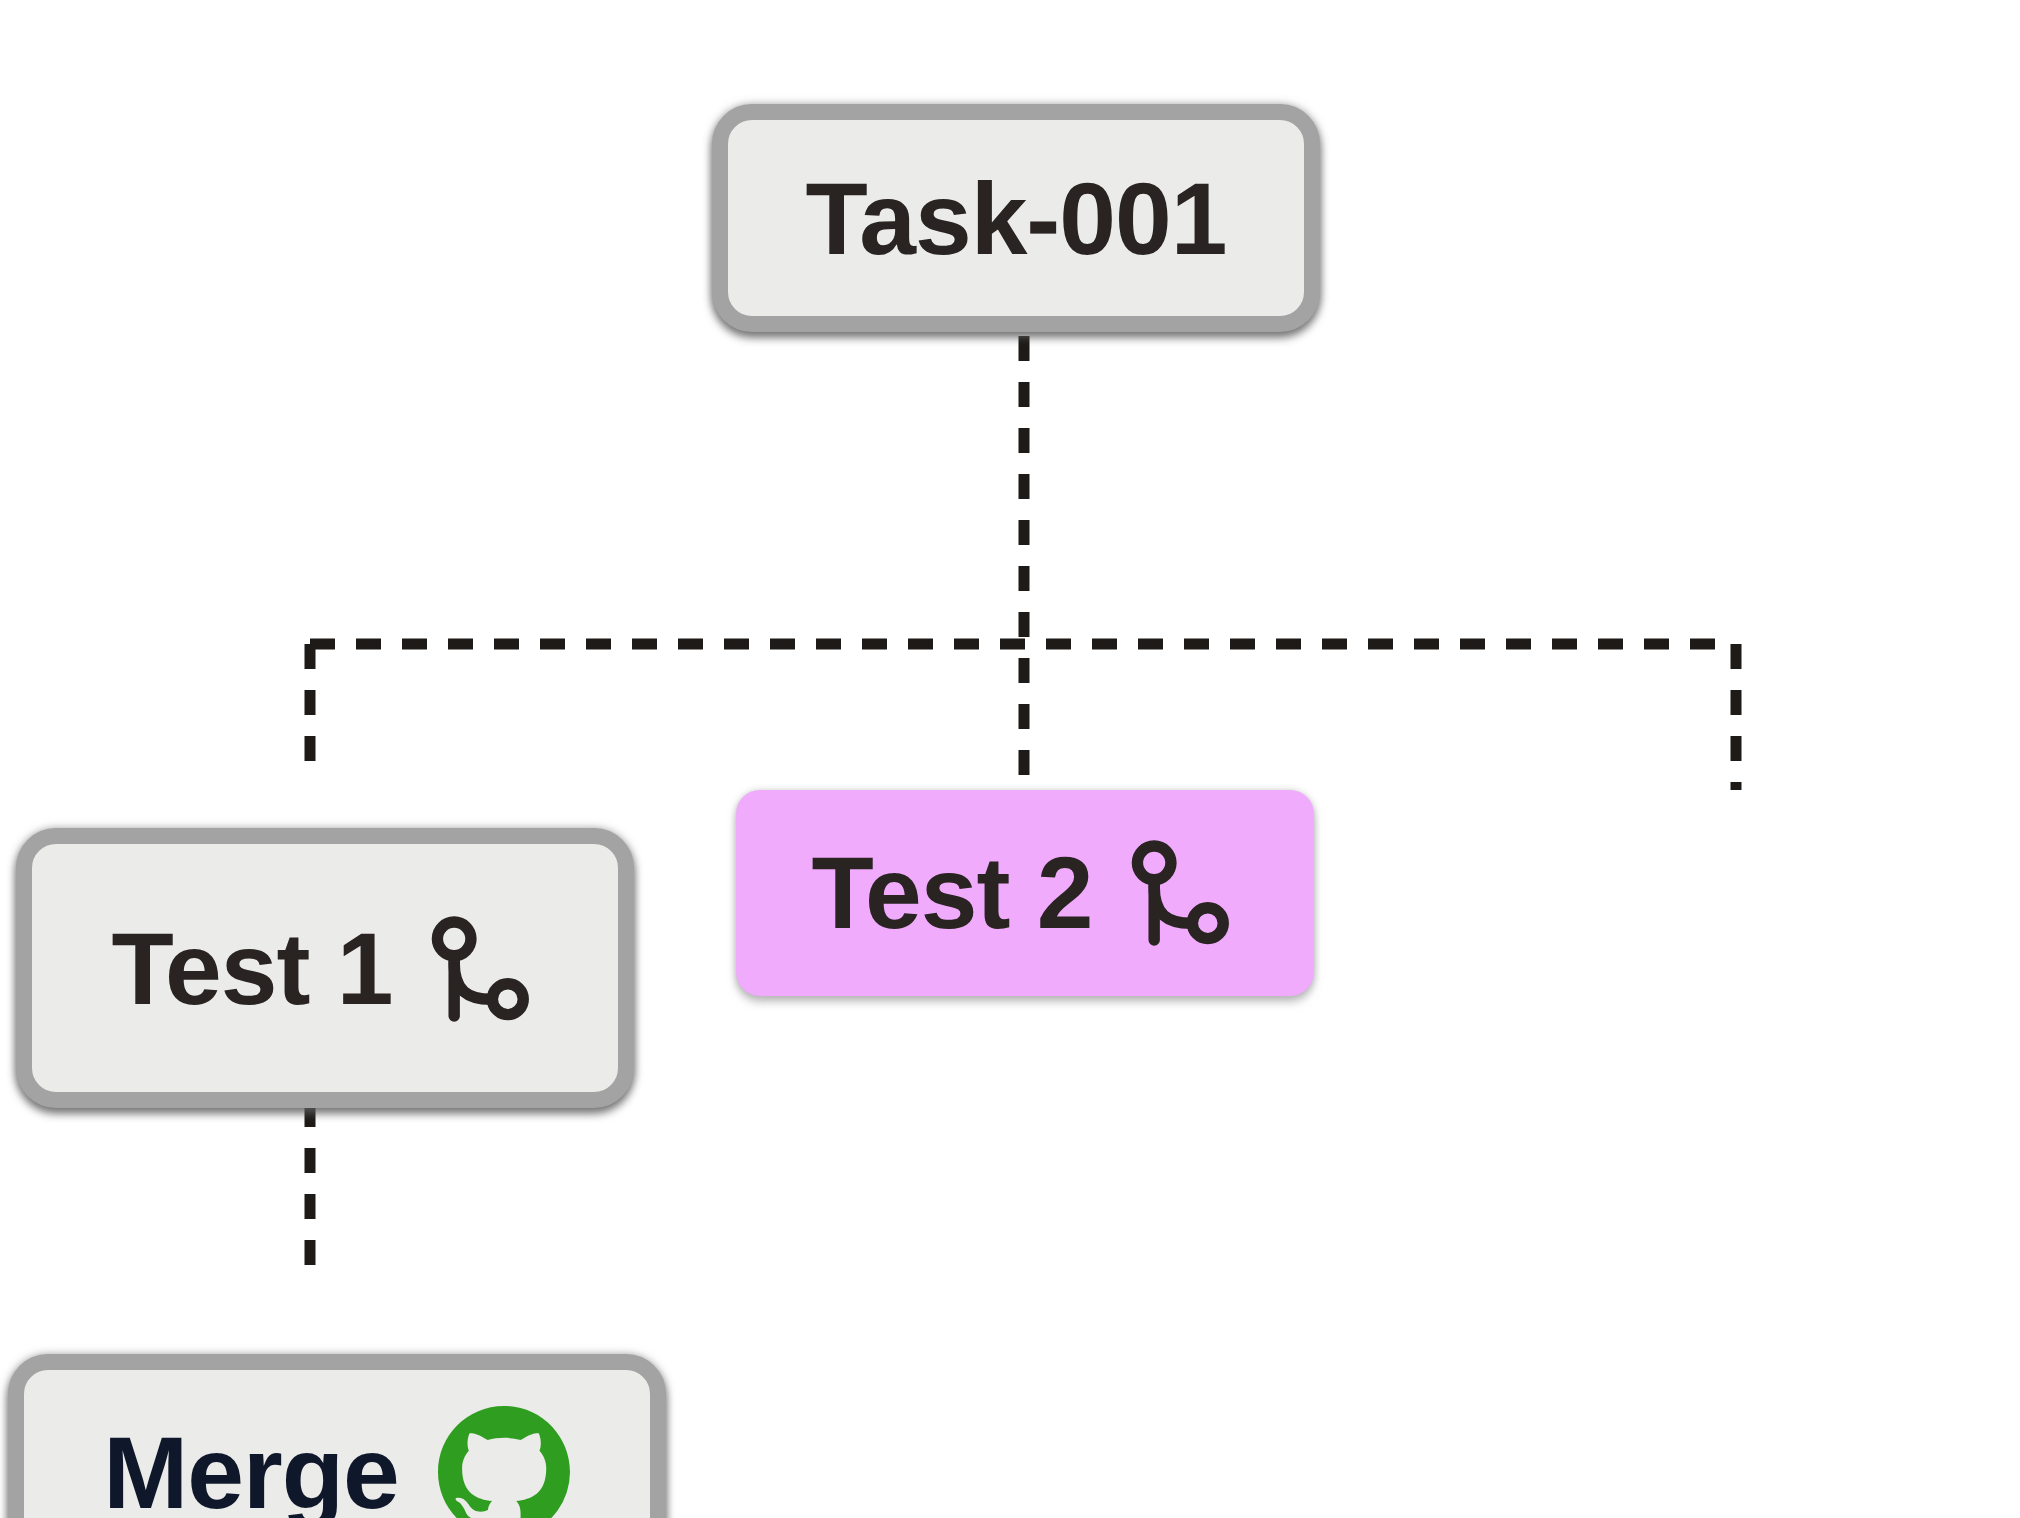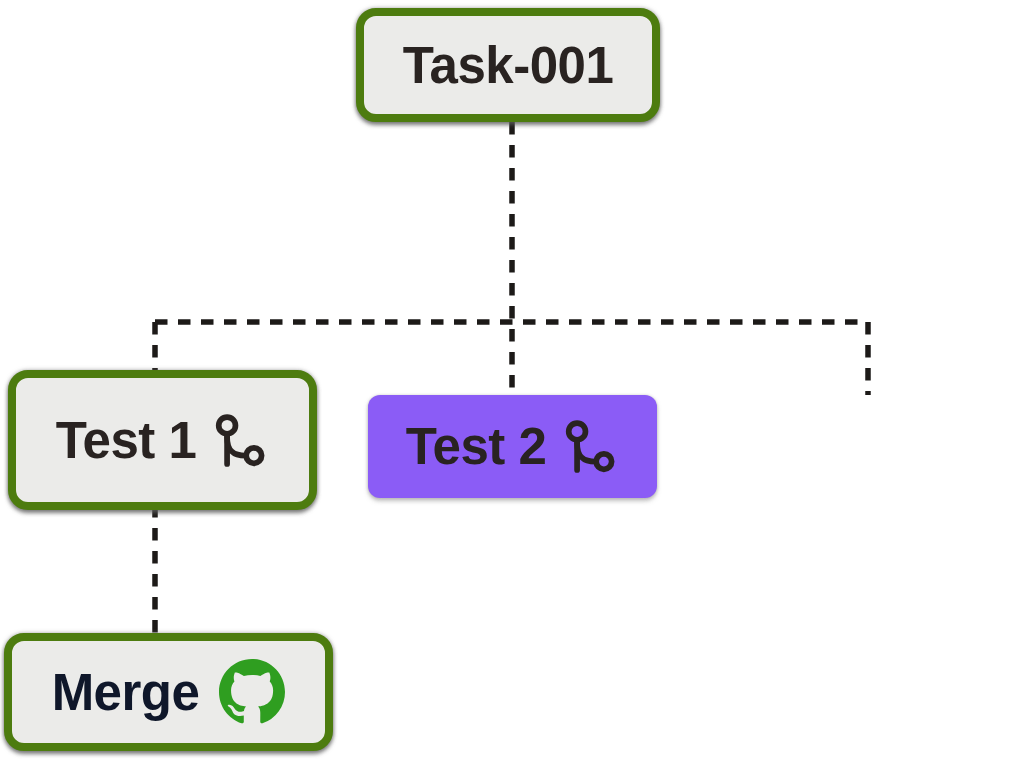--- a/index.html
+++ b/index.html
@@ -14,26 +14,27 @@
   .node{
     position:absolute;
     display:flex;align-items:center;justify-content:center;
     box-sizing:border-box;
     color:#292321;
     font-size:51px;font-weight:700;letter-spacing:-0.5px;
     white-space:nowrap;
   }
   .node-strong{
     background:#ebebe9;
-    border:8px solid #4d7c0f;
+    border:8px solid #a3a3a3;
     border-radius:20px;
     box-shadow:0 3px 4px rgba(90,90,90,.75), 0 0 4px rgba(110,110,110,.55);
+    margin-top:44px;
   }
   .node-soft{
-    background:#8b5cf6;
+    background:#f0abfc;
     border-radius:12px;
     box-shadow:0 3px 4px rgba(140,140,140,.55), 0 0 3px rgba(150,150,150,.4);
     justify-content:center;
   }
   #node-task  {left:356px;top:8px;  width:304px;height:114px;}
   #node-test1 {left:8px;  top:370px;width:309px;height:140px;}
   #node-test2 {left:368px;top:395px;width:289px;height:103px;}
   #node-test3 {left:718px;top:395px;width:289px;height:103px;}
   #node-merge {left:4px;  top:633px;width:329px;height:118px;}
   .branch-icon{margin-left:16px;display:block;}

